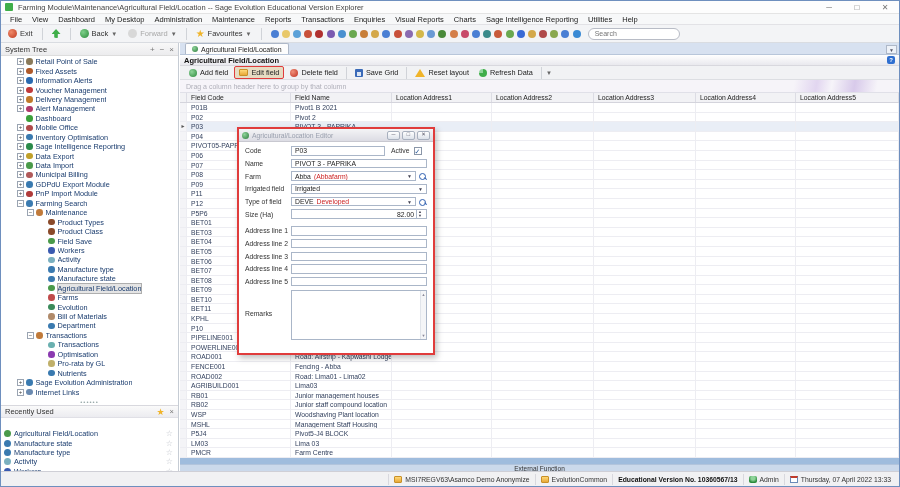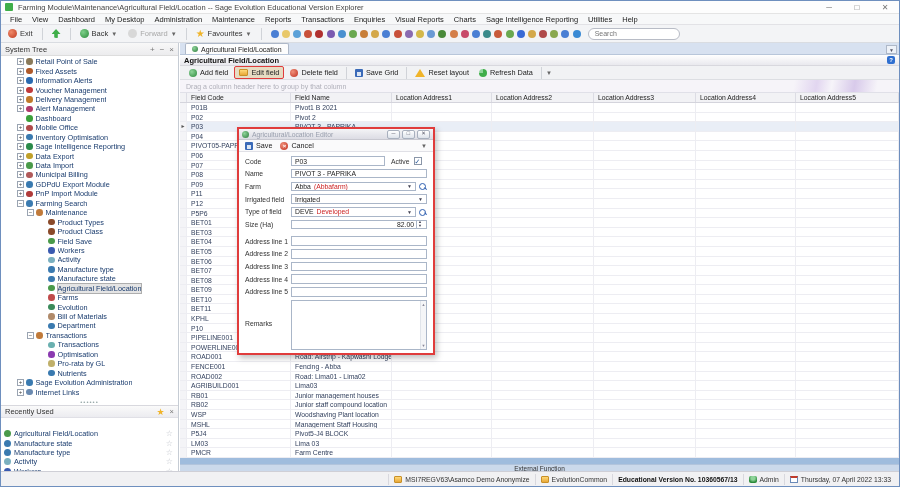--- a/index.html
+++ b/index.html
@@ -1002,31 +1002,20 @@
     <div class="dlg">
       <div class="dlg-title">
         <span class="glb"></span>
         <span class="t">Agricultural/Location Editor</span>
         <span class="dlg-wbtns">
           <span class="dlg-wbtn">─</span>
           <span class="dlg-wbtn">□</span>
           <span class="dlg-wbtn">✕</span>
         </span>
       </div>
-      <div class="dlg-tools">
-        <span class="dlg-tbtn">
-            <span class="save-ic"></span>
-            <span>Save</span>
-          </span>
-        <span class="dlg-tbtn">
-            <span class="cancel-ic">×</span>
-            <span>Cancel</span>
-          </span>
-        <span class="caret">▼</span>
-      </div>
       <div class="dlg-body">
         <div class="frow">
           <span class="flabel">Code</span>
           <span class="finput" style="flex:0 0 94px">P03</span>
           <span class="flabel" style="width:auto;margin-left:6px">Active</span>
           <span class="chk">✓</span>
         </div>
         <div class="frow">
           <span class="flabel">Name</span>
           <span class="finput">PIVOT 3 - PAPRIKA</span>

